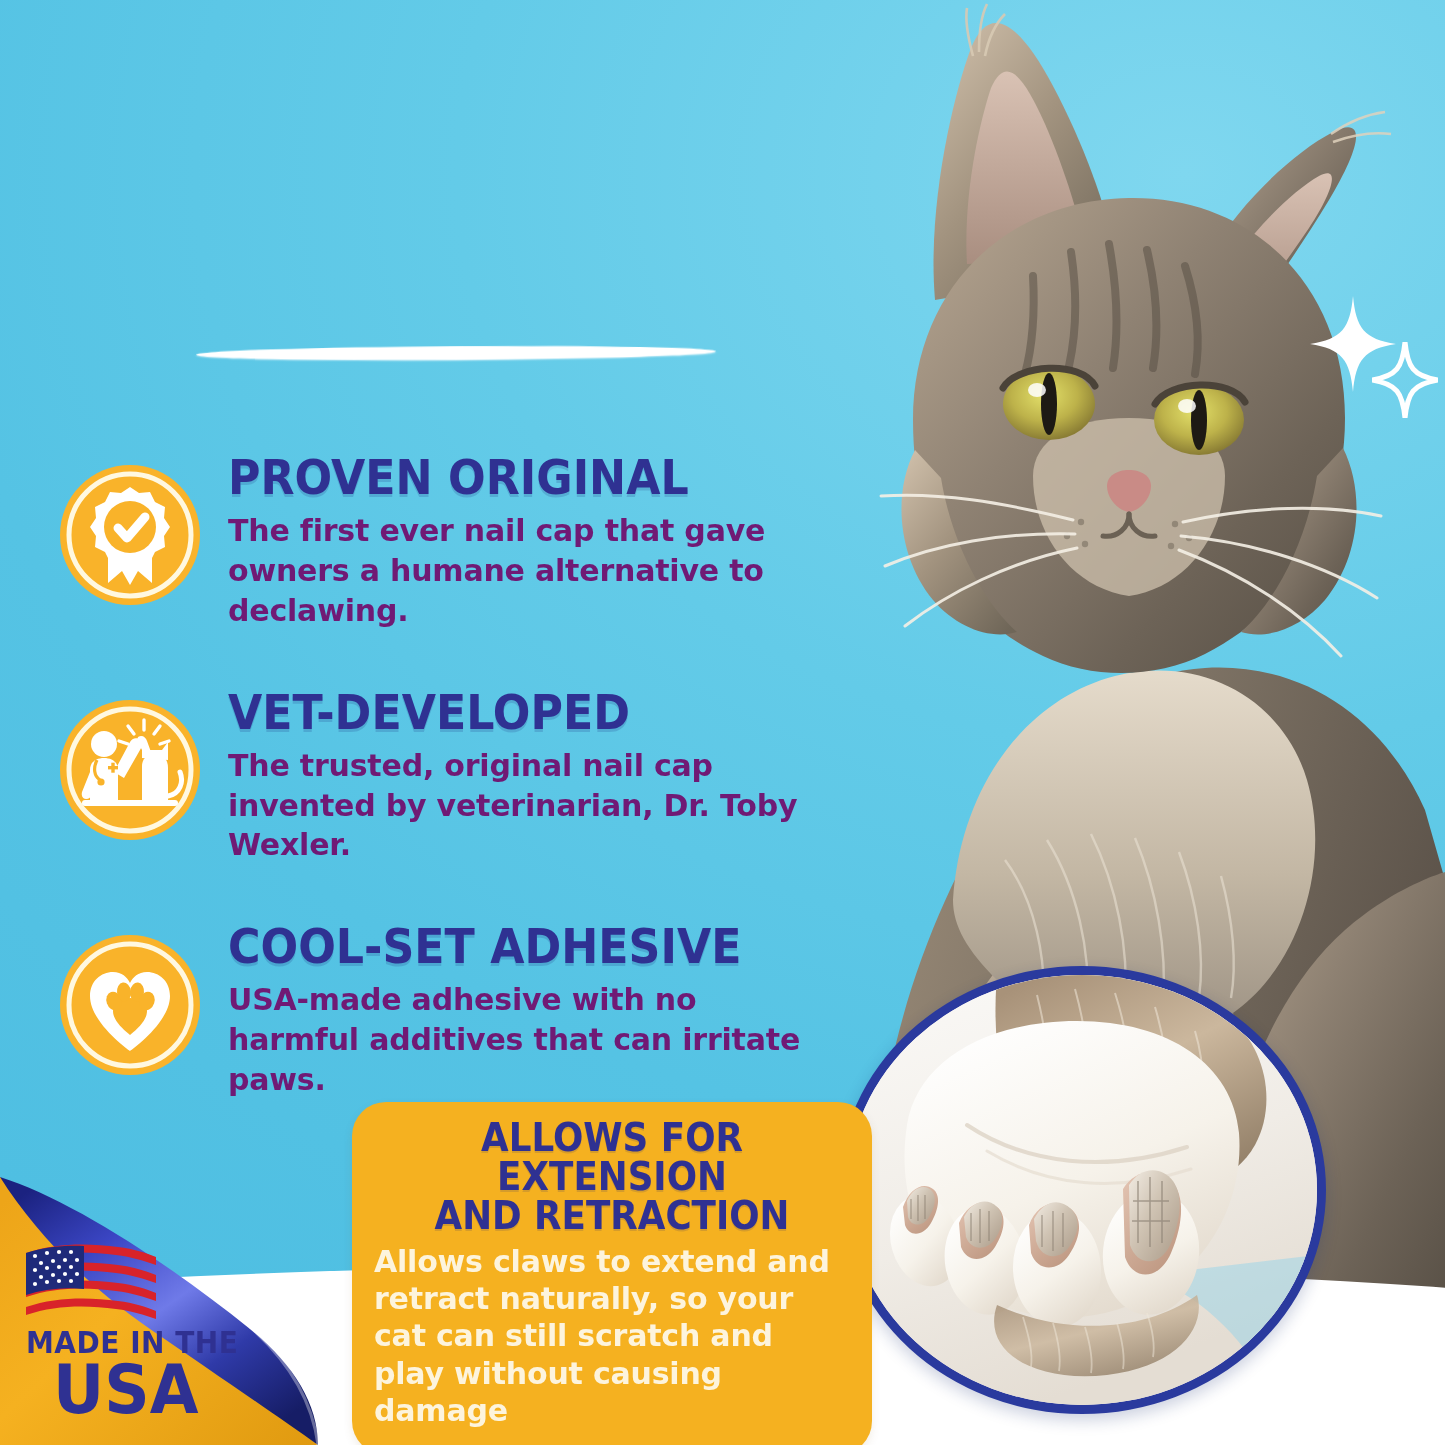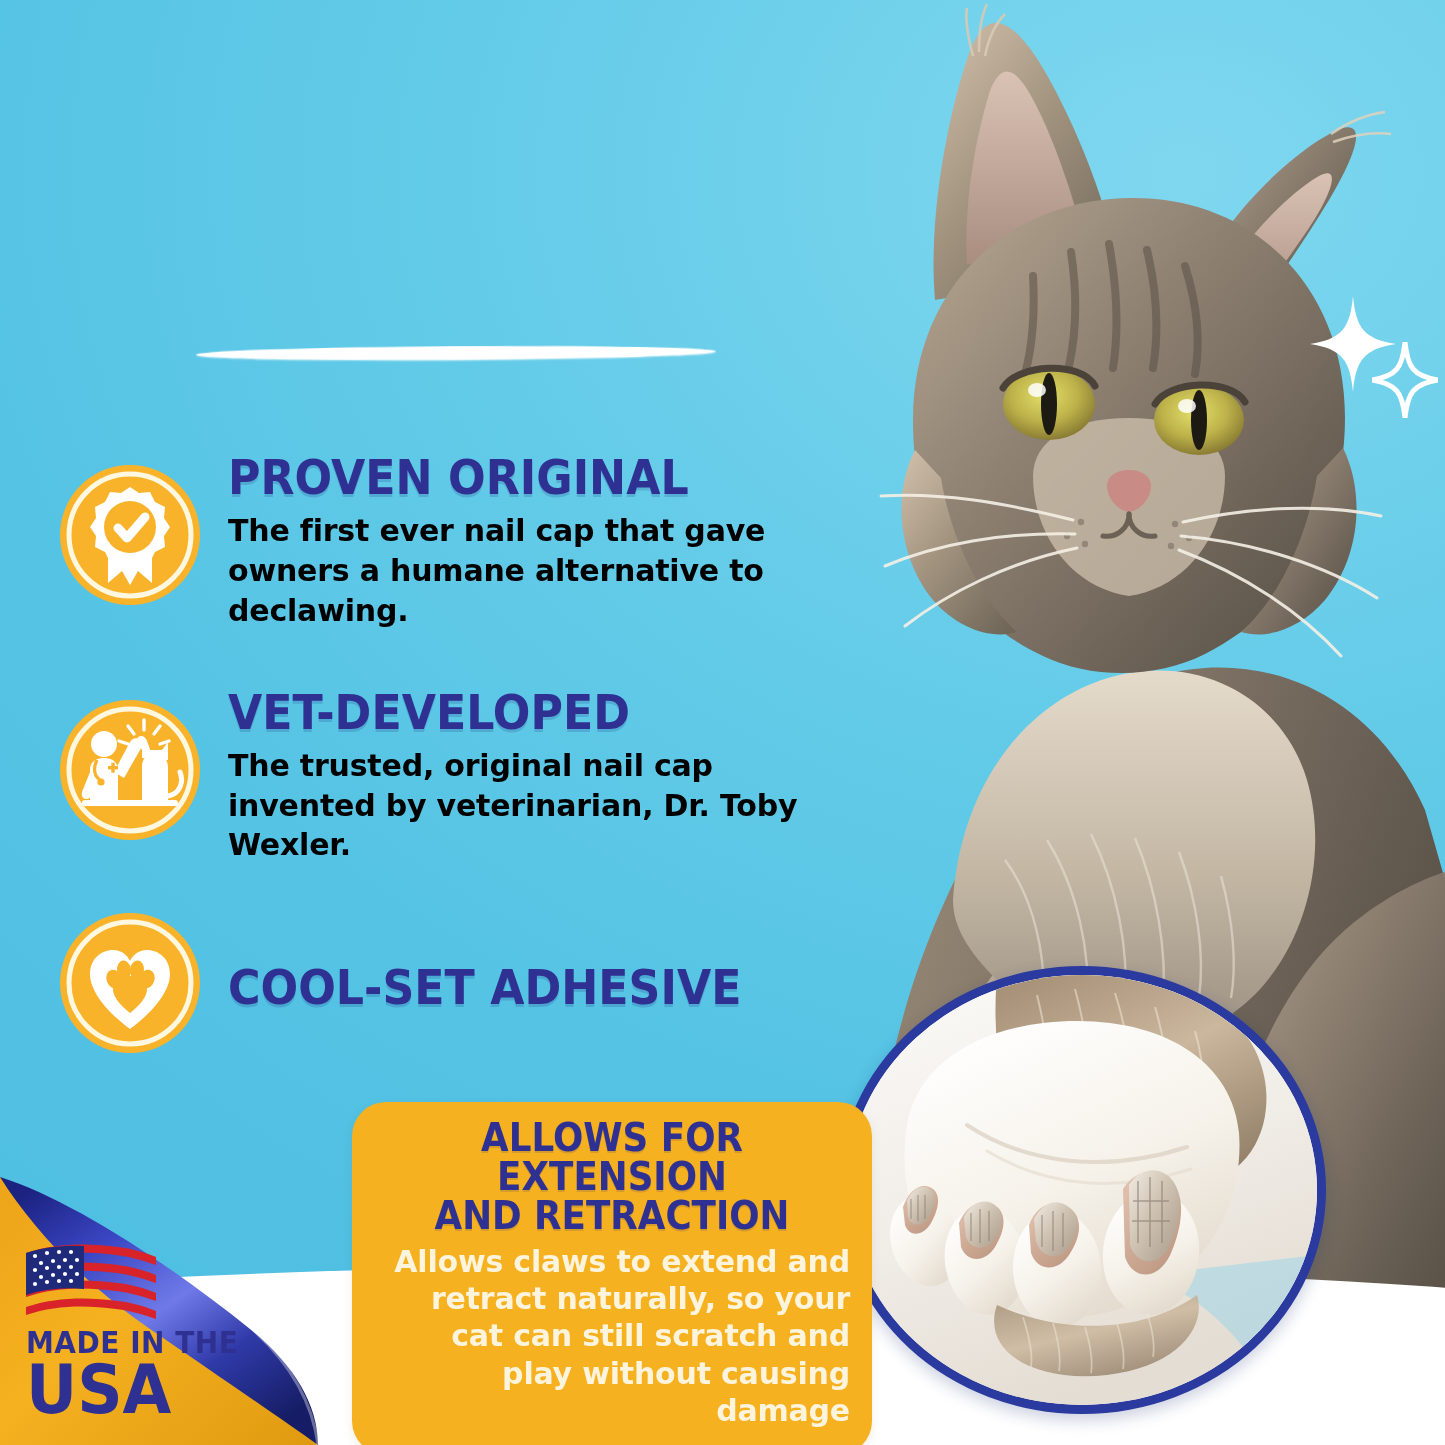--- a/index.html
+++ b/index.html
@@ -146,21 +146,21 @@
     transform: scaleX(1.03) scaleY(1.12);
     transform-origin: left top;
     white-space: nowrap;
     text-shadow: 0 2px 0 rgba(20,25,110,0.16);
   }
   .feat-body {
     font-family: "DejaVu Sans", "Liberation Sans", sans-serif;
     font-weight: 700;
     font-size: 30px;
     line-height: 1.33;
-    color: #000000;
+    color: #701a75;
     margin: 14px 0 0 0;
     max-width: 580px;
     letter-spacing: -0.2px;
   }
 
   
   .callout {
     position: absolute;
     left: 352px;
     top: 1102px;
@@ -182,21 +182,21 @@
     margin: 0 0 12px 0;
     transform: scaleX(1.02) scaleY(1.1);
     text-shadow: 0 2px 0 rgba(20,25,110,0.14);
   }
   .callout-body {
     font-family: "DejaVu Sans", "Liberation Sans", sans-serif;
     font-weight: 700;
     font-size: 30px;
     line-height: 1.24;
     color: #fdf4dd;
-    text-align: right;
+    text-align: left;
     margin: 0;
     letter-spacing: -0.2px;
   }
 
   
   .paw-oval {
     position: absolute;
     left: 838px;
     top: 966px;
     width: 470px;
@@ -217,20 +217,21 @@
     width: 400px;
     height: 330px;
     z-index: 9;
   }
   .usa-badge {
     position: absolute;
     left: 26px;
     bottom: 22px;
     z-index: 11;
     width: 190px;
+    text-align: center;
   }
   .usa-flag { display: block; width: 130px; height: 82px; margin-bottom: 6px; }
   .usa-line1 {
     font-family: "DejaVu Sans", "Liberation Sans", sans-serif;
     font-weight: 700;
     font-size: 28px;
     line-height: 1;
     color: #2f3192;
     letter-spacing: 0.5px;
     margin: 0 0 4px 0;
@@ -484,20 +485,21 @@
                    C91 88 84 96 74 104 Z" fill="#f9b32a"></path>
 
           <ellipse cx="58" cy="70" rx="7.5" ry="9.5" fill="#f9b32a" transform="rotate(-18 58 70)"></ellipse>
           <ellipse cx="68" cy="61" rx="7" ry="9.5" fill="#f9b32a" transform="rotate(-7 68 61)"></ellipse>
           <ellipse cx="81" cy="61" rx="7" ry="9.5" fill="#f9b32a" transform="rotate(7 81 61)"></ellipse>
           <ellipse cx="91" cy="70" rx="7.5" ry="9.5" fill="#f9b32a" transform="rotate(18 91 70)"></ellipse>
         </svg>
       </div>
       <div class="feat-text">
         <h3 class="feat-title">COOL-SET ADHESIVE</h3>
+        <p class="feat-body">USA-made adhesive with no harmful additives that can irritate paws.</p>
       </div>
     </div>
   </div>
 
   <div class="bg-floor"></div>
 
   <div class="paw-oval">
     <svg viewBox="0 0 470 430" width="100%" height="100%" preserveAspectRatio="xMidYMid slice">
       <defs>
         <linearGradient id="pawBG" x1="0" y1="0" x2="0.4" y2="1">

